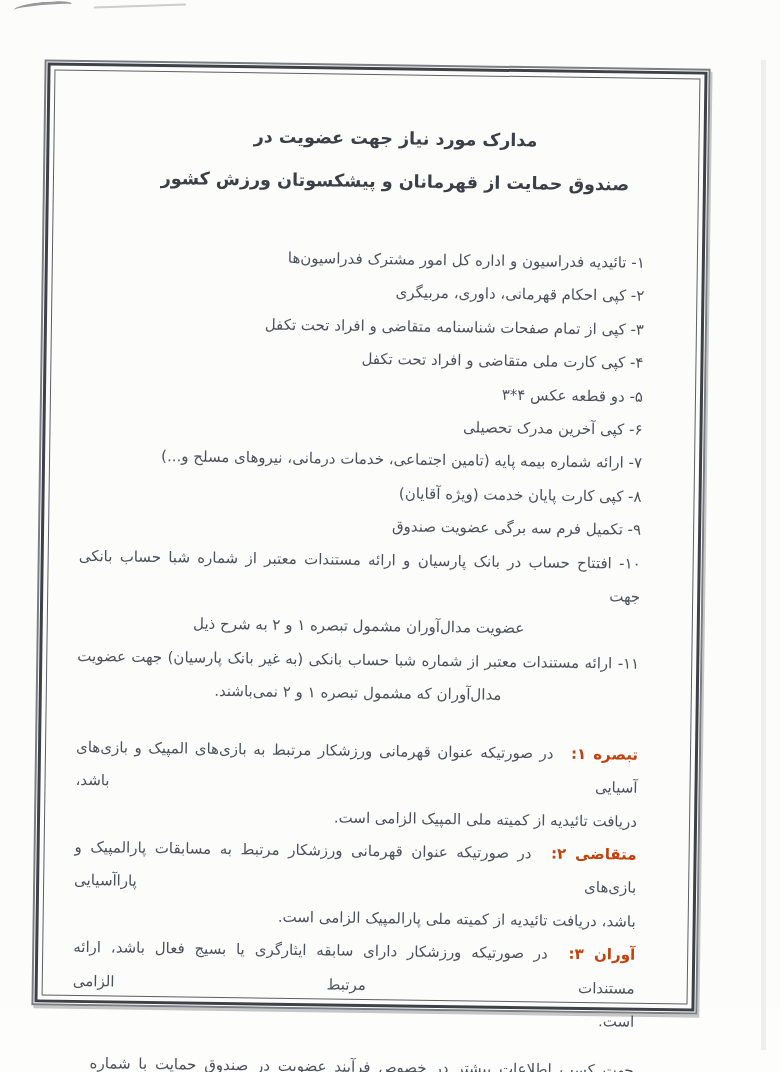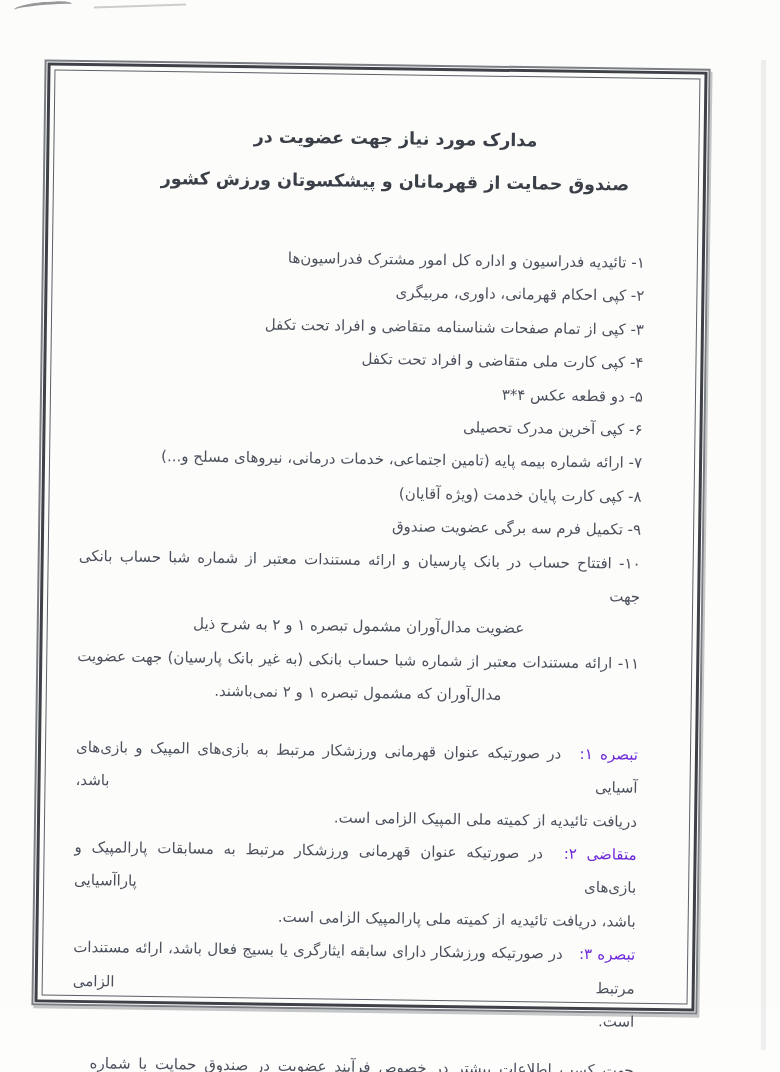--- a/index.html
+++ b/index.html
@@ -43,21 +43,21 @@
   }
   .stretch{ text-align:justify;text-align-last:justify;white-space:normal;}
   .cont{ text-align:center;white-space:nowrap;padding-left:0;}
   .cont-10{padding-right:0;}
 
   #notes{margin-top:24px;}
   .note-line1{
     font-size:15px;line-height:33.4px;color:#4c515d;
     text-align:justify;text-align-last:justify;
   }
-  .note-line1 strong{color:#6d28d9;font-weight:normal;margin-left:11px;}
+  .note-line1 strong{color:#c2410c;font-weight:bold;margin-left:11px;}
   .note-line2{
     font-size:15px;line-height:33.4px;color:#4c515d;text-align:right;
   }
 
   #doc-footer{margin-top:14px;padding-left:18px;}
   .footer-line1{
     font-size:15px;line-height:36px;color:#4c515d;
     text-align:justify;text-align-last:justify;
   }
 </style>
@@ -102,21 +102,21 @@
           </div>
           <div class="note-line2">دریافت تائیدیه از کمیته ملی المپیک الزامی است.</div>
 
           <div class="note-line1">
             <strong>متقاضی ۲:</strong>
             <span>در صورتیکه عنوان قهرمانی ورزشکار مرتبط به مسابقات پارالمپیک و بازی‌های پاراآسیایی</span>
           </div>
           <div class="note-line2">باشد، دریافت تائیدیه از کمیته ملی پارالمپیک الزامی است.</div>
 
           <div class="note-line1">
-            <strong>تبصره ۳:</strong>
+            <strong>آوران ۳:</strong>
             <span>در صورتیکه ورزشکار دارای سابقه ایثارگری یا بسیج فعال باشد، ارائه مستندات مرتبط الزامی</span>
           </div>
           <div class="note-line2">است.</div>
         </div>
 
         <div id="doc-footer">
           <div class="footer-line1">جهت کسب اطلاعات بیشتر در خصوص فرآیند عضویت در صندوق حمایت با شماره تماس</div>
 
         </div>
 

